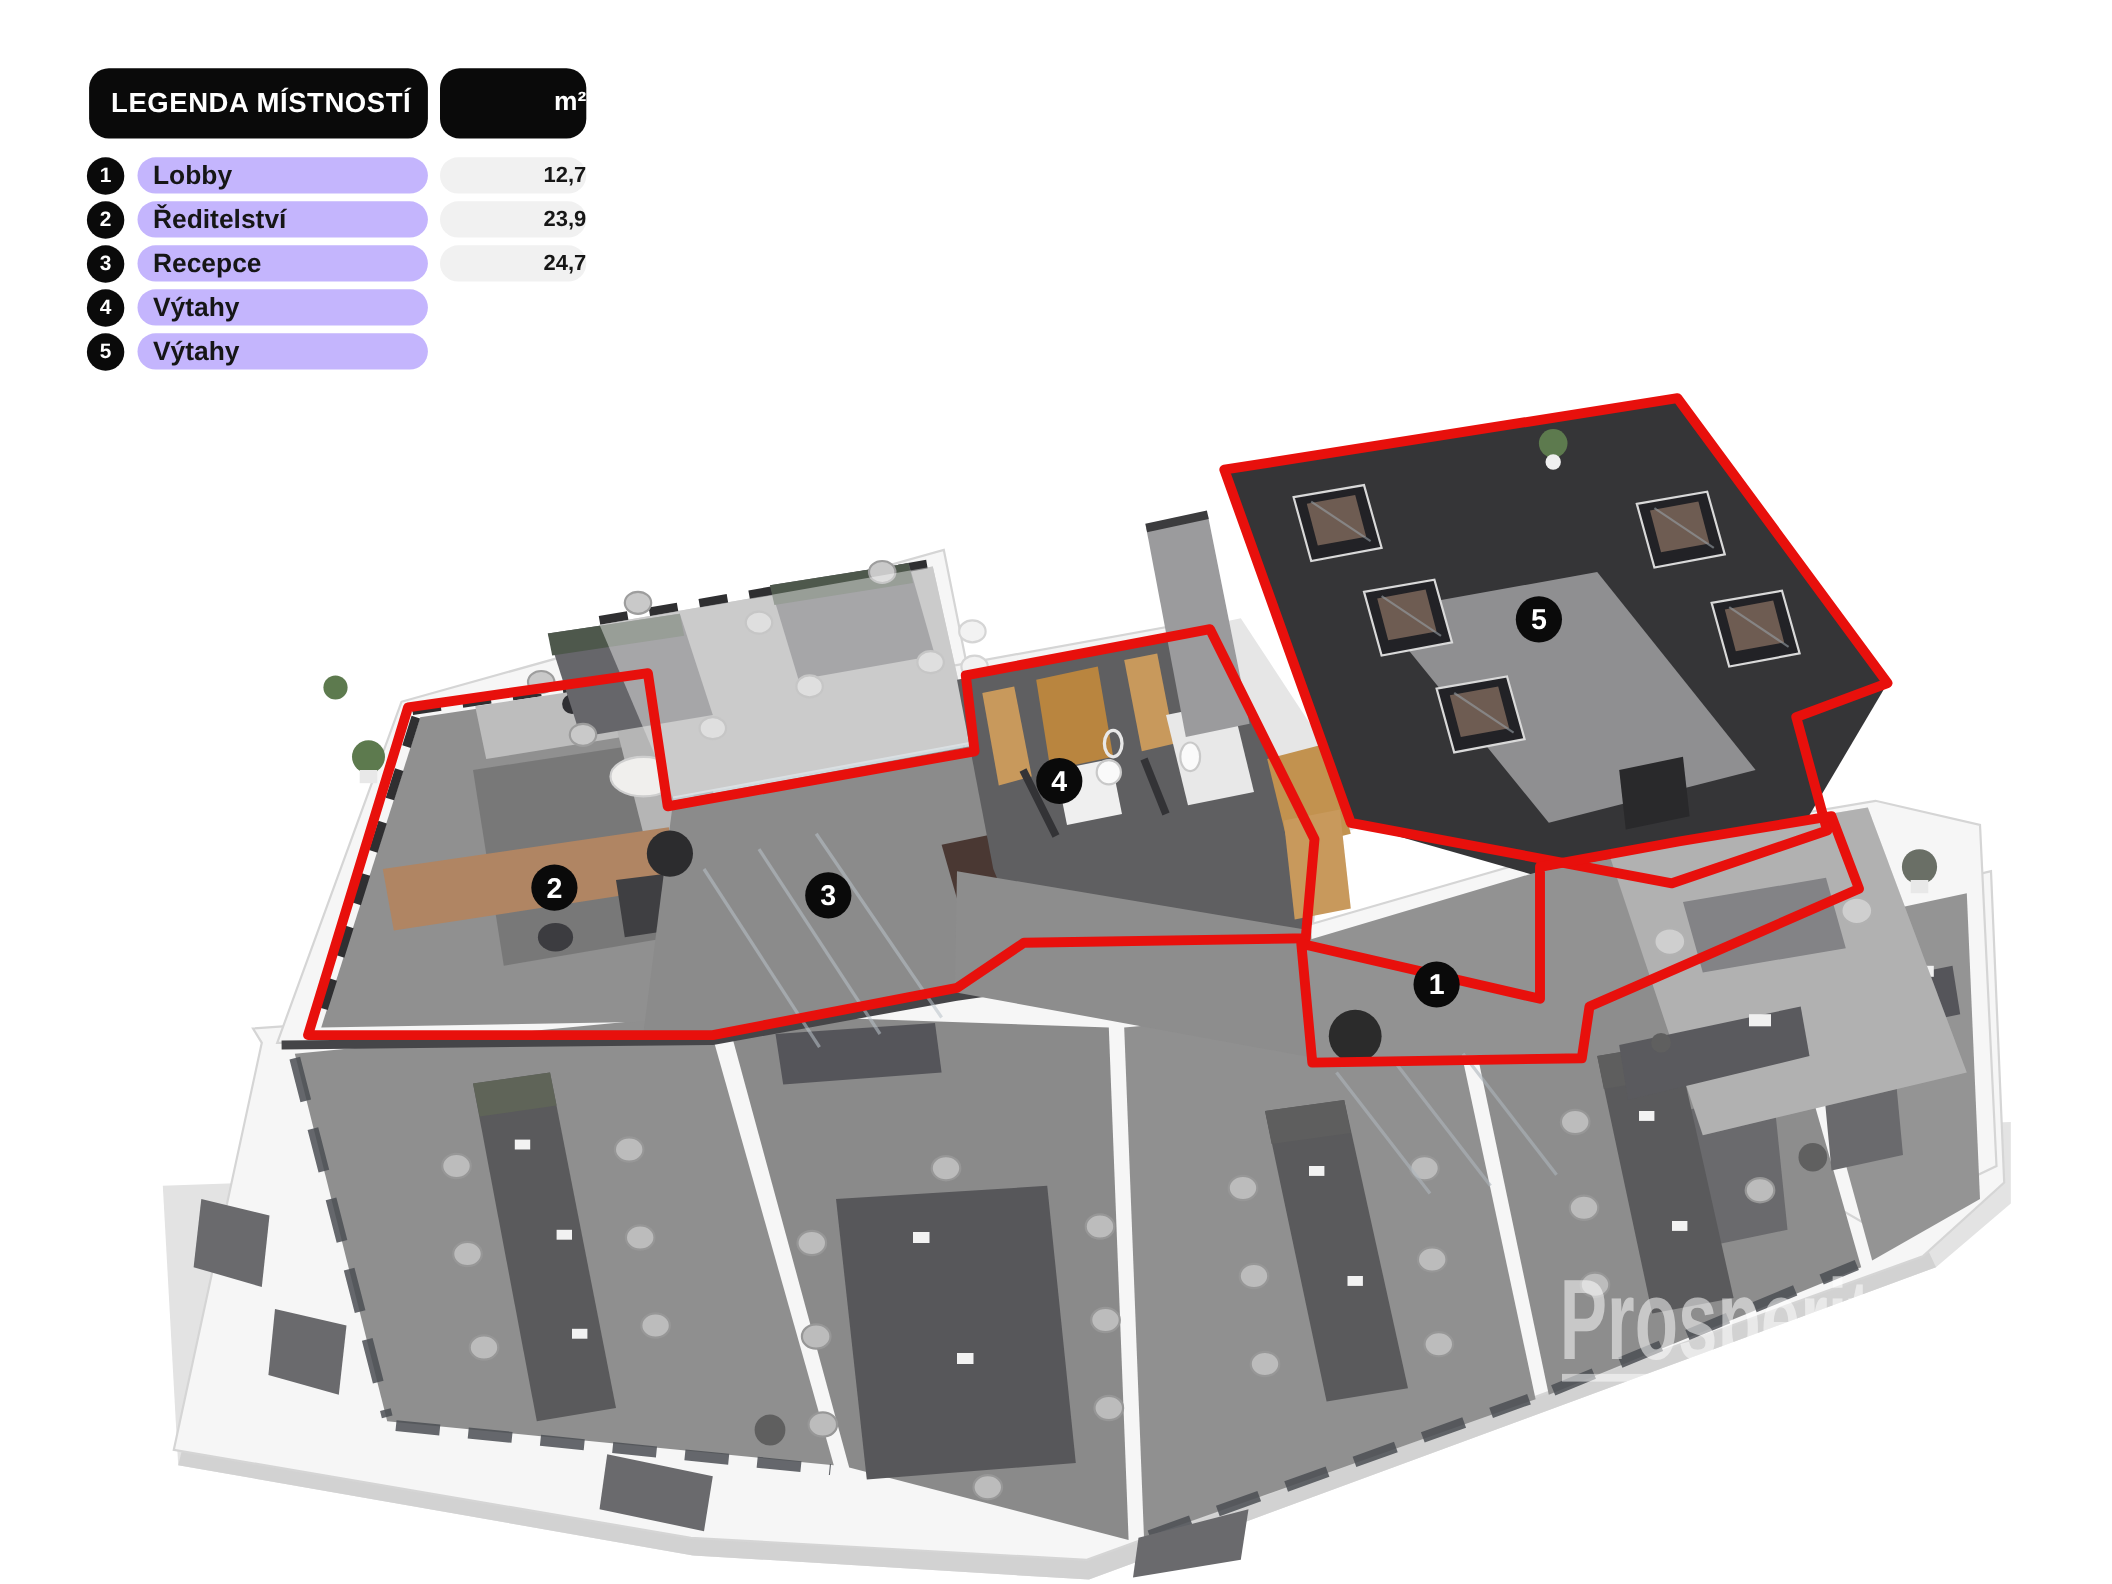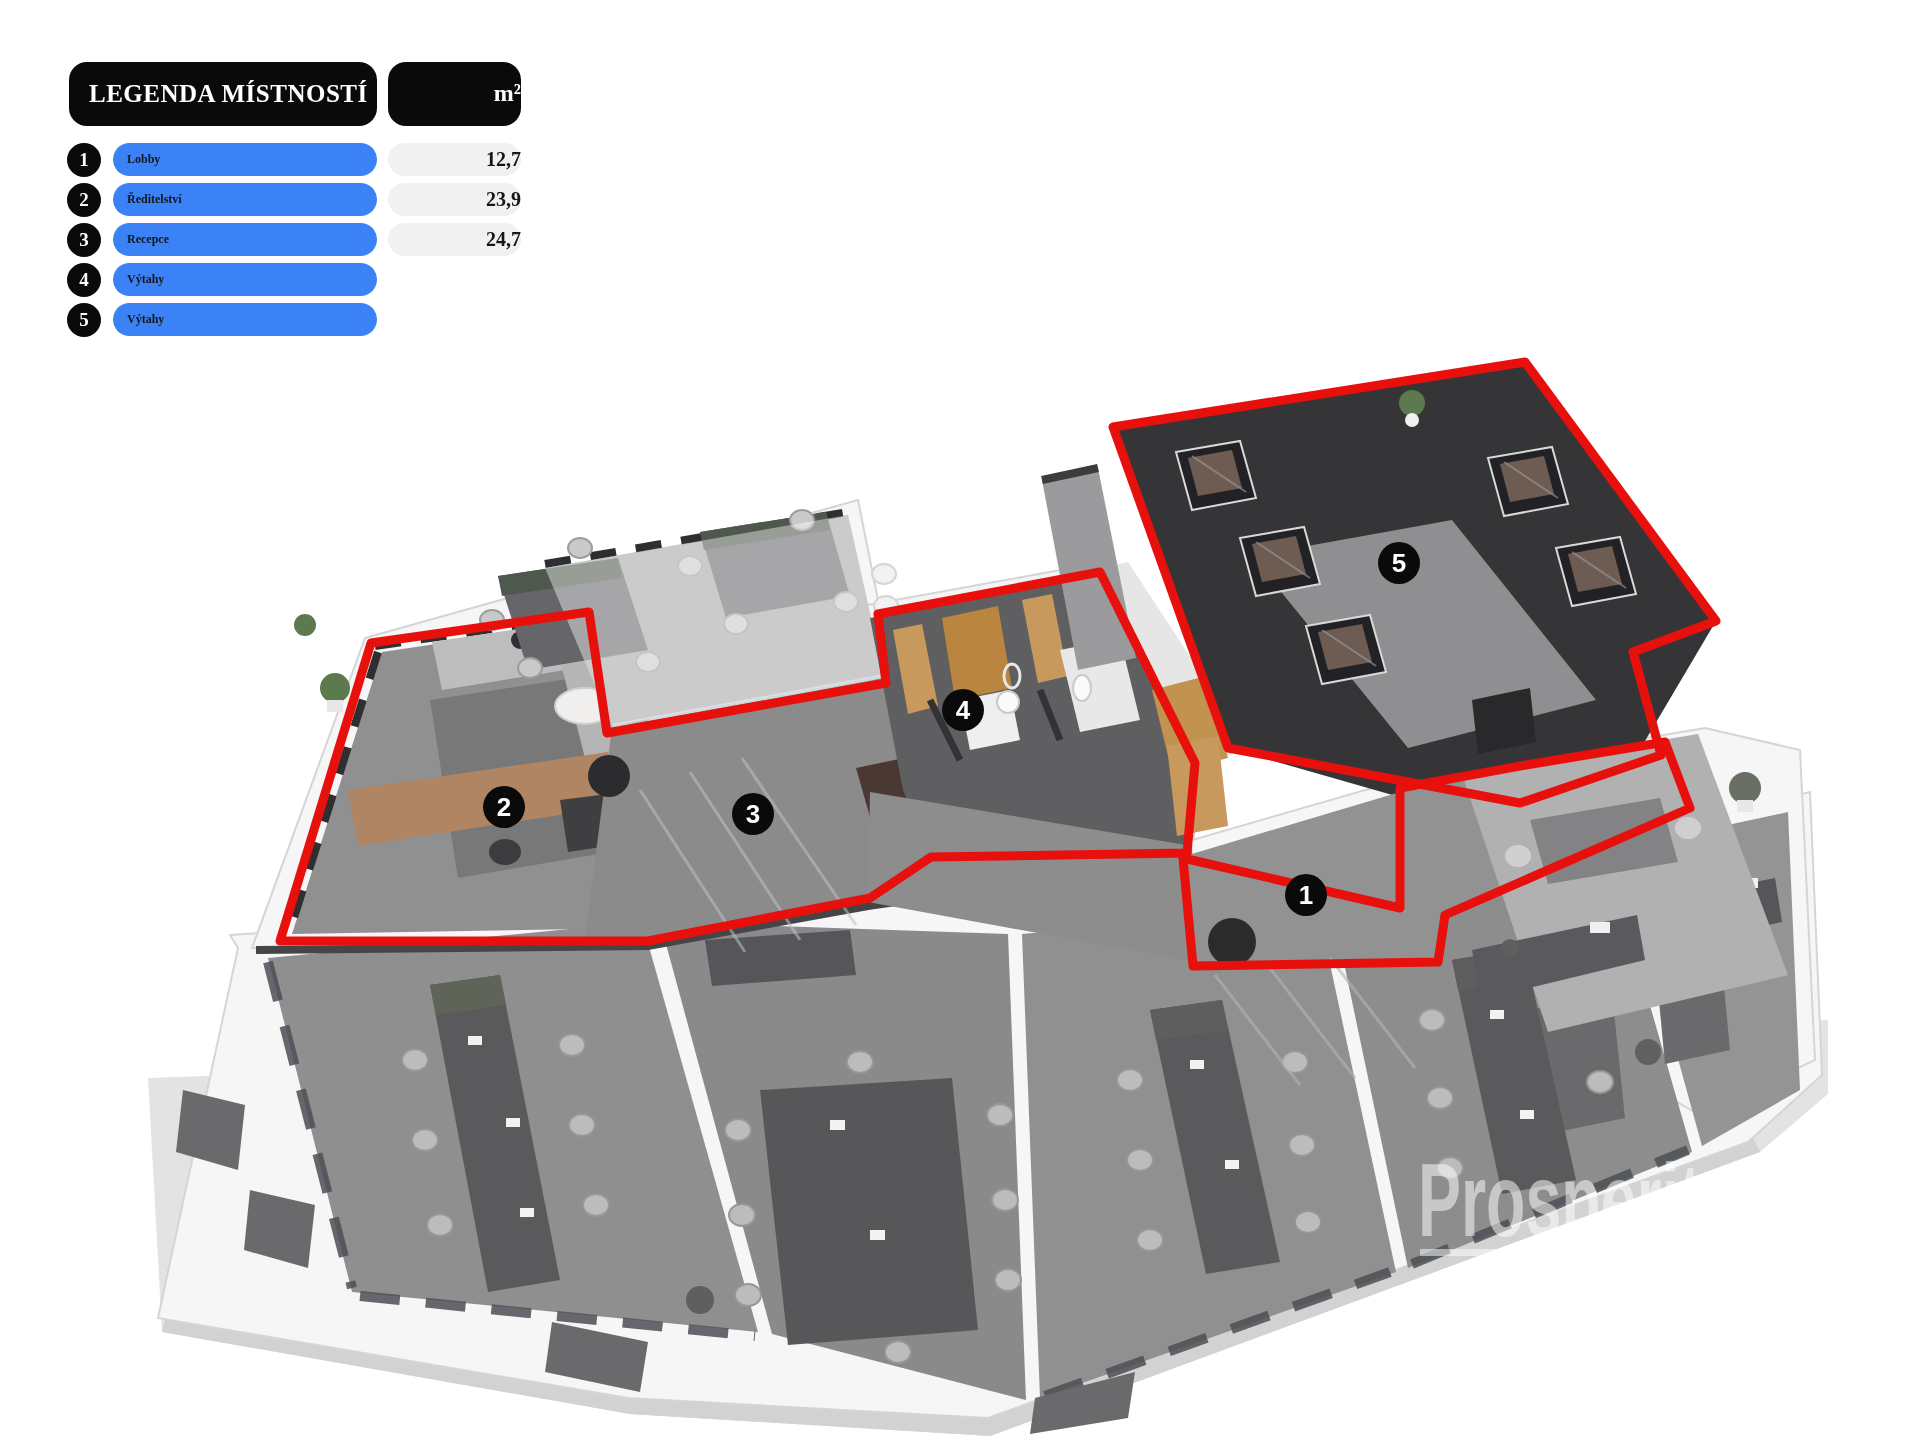--- a/index.html
+++ b/index.html
@@ -1,32 +1,32 @@
 <!DOCTYPE html>
 <html><head>
 <meta charset="utf-8">
 <style>
   html,body{margin:0;padding:0;background:#ffffff;width:1920px;height:1440px;overflow:hidden;
     font-family:"Liberation Sans","DejaVu Sans",sans-serif;}
   .stage{position:relative;width:1920px;height:1440px;background:#fff;}
   .plan-svg{position:absolute;left:0;top:0;width:1920px;height:1440px;}
 
   
-  .legend{position:absolute;left:67px;top:62px;z-index:5;font-family:Liberation Serif, serif;}
+  .legend{position:absolute;left:79px;top:62px;z-index:5;}
   .legend-header{display:flex;align-items:flex-start;}
   .pill-dark{background:#0a0a0a;color:#fff;border-radius:18px;height:64px;box-sizing:border-box;}
   .legend-title{width:308px;margin-left:2px;font-size:25px;font-weight:bold;letter-spacing:.5px;
     line-height:64px;padding-left:20px;}
   .legend-unit{width:133px;margin-left:11px;font-size:24px;font-weight:bold;text-align:right;line-height:62px;}
   .legend-rows{margin-top:17px;}
   .legend-row{display:flex;align-items:center;height:33px;margin-bottom:7px;}
   .legend-badge{width:34px;height:34px;border-radius:50%;background:#0a0a0a;color:#fff;
     font-size:19px;font-weight:bold;display:flex;align-items:center;justify-content:center;flex:0 0 34px;}
-  .legend-label{width:264px;height:33px;box-sizing:border-box;background:#3b82f6;border-radius:17px;
-    margin-left:12px;font-size:12px;font-weight:bold;color:#161616;line-height:33px;padding-left:14px;
+  .legend-label{width:264px;height:33px;box-sizing:border-box;background:#c4b5fd;border-radius:17px;
+    margin-left:12px;font-size:24px;font-weight:bold;color:#161616;line-height:33px;padding-left:14px;
     white-space:nowrap;overflow:hidden;}
   .legend-value{width:133px;height:33px;box-sizing:border-box;background:#f1f1f1;border-radius:17px;
     margin-left:11px;font-size:20px;font-weight:bold;color:#161616;line-height:33px;text-align:right;}
 
   
   .watermark{position:absolute;left:1418px;top:1148px;z-index:4;font-size:104px;font-weight:bold;
     color:rgba(255,255,255,0.52);white-space:nowrap;transform:scaleX(.62);transform-origin:left top;
     line-height:1;letter-spacing:0px;pointer-events:none;}
   .watermark-underline{position:absolute;left:1420px;top:1249px;width:133px;height:7px;
     background:rgba(255,255,255,0.52);z-index:4;}

